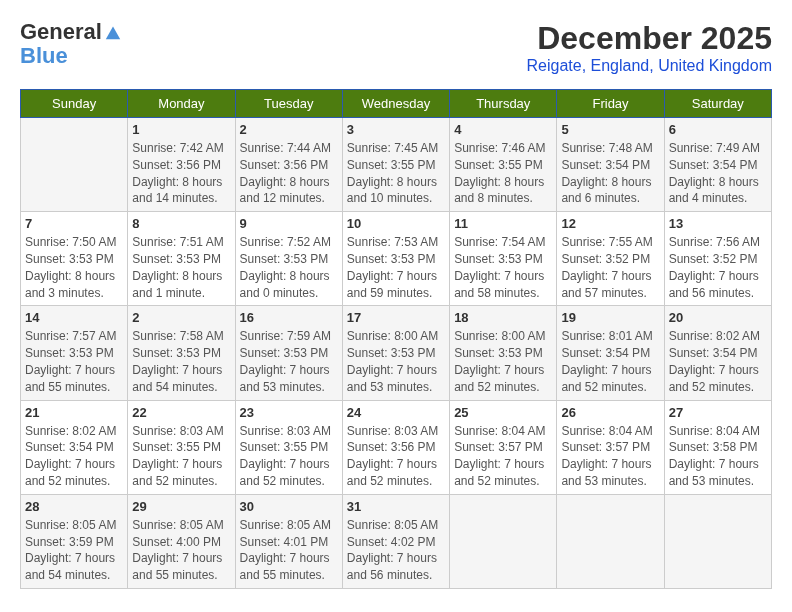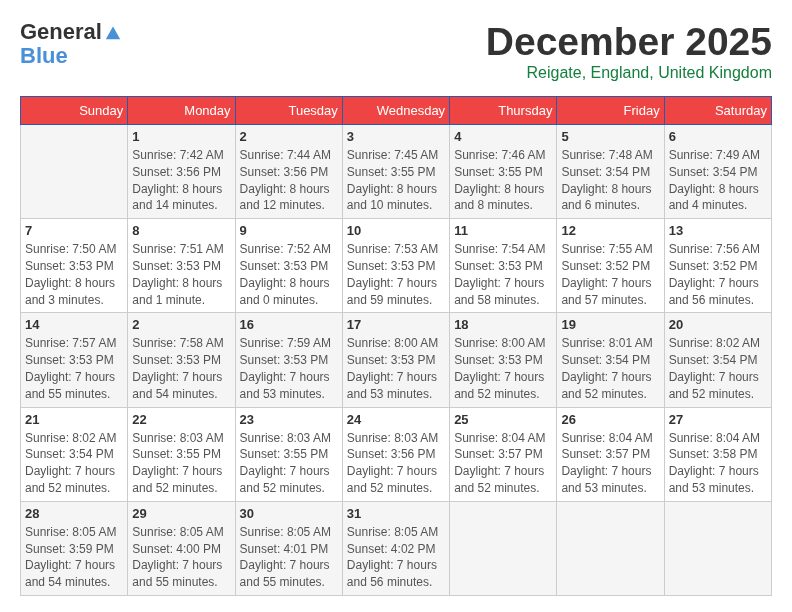--- a/index.html
+++ b/index.html
@@ -28,39 +28,39 @@
     .logo-icon {
       width: 18px;
       height: 18px;
       margin-left: 2px;
     }
     .title-section {
       text-align: right;
       margin-bottom: 4px;
     }
     .month-title {
-      font-size: 39px;
+      font-size: 32px;
       font-weight: bold;
       color: #333;
     }
     .subtitle {
       font-size: 16px;
-      color: #15803d;
+      color: #1d4ed8;
       margin-bottom: 10px;
     }
     table {
       width: 100%;
       border-collapse: collapse;
       font-size: 11px;
     }
     thead tr th {
-      background-color: #ef4444;
+      background-color: #4d7c0f;
       color: #fff;
       padding: 6px 4px;
-      text-align: right;
+      text-align: center;
       font-size: 13px;
       font-weight: normal;
       border: 1px solid #2a5aaf;
     }
     tbody tr td {
       border: 1px solid #ccc;
       vertical-align: top;
       padding: 4px;
       height: 80px;
       width: 14.28%;

